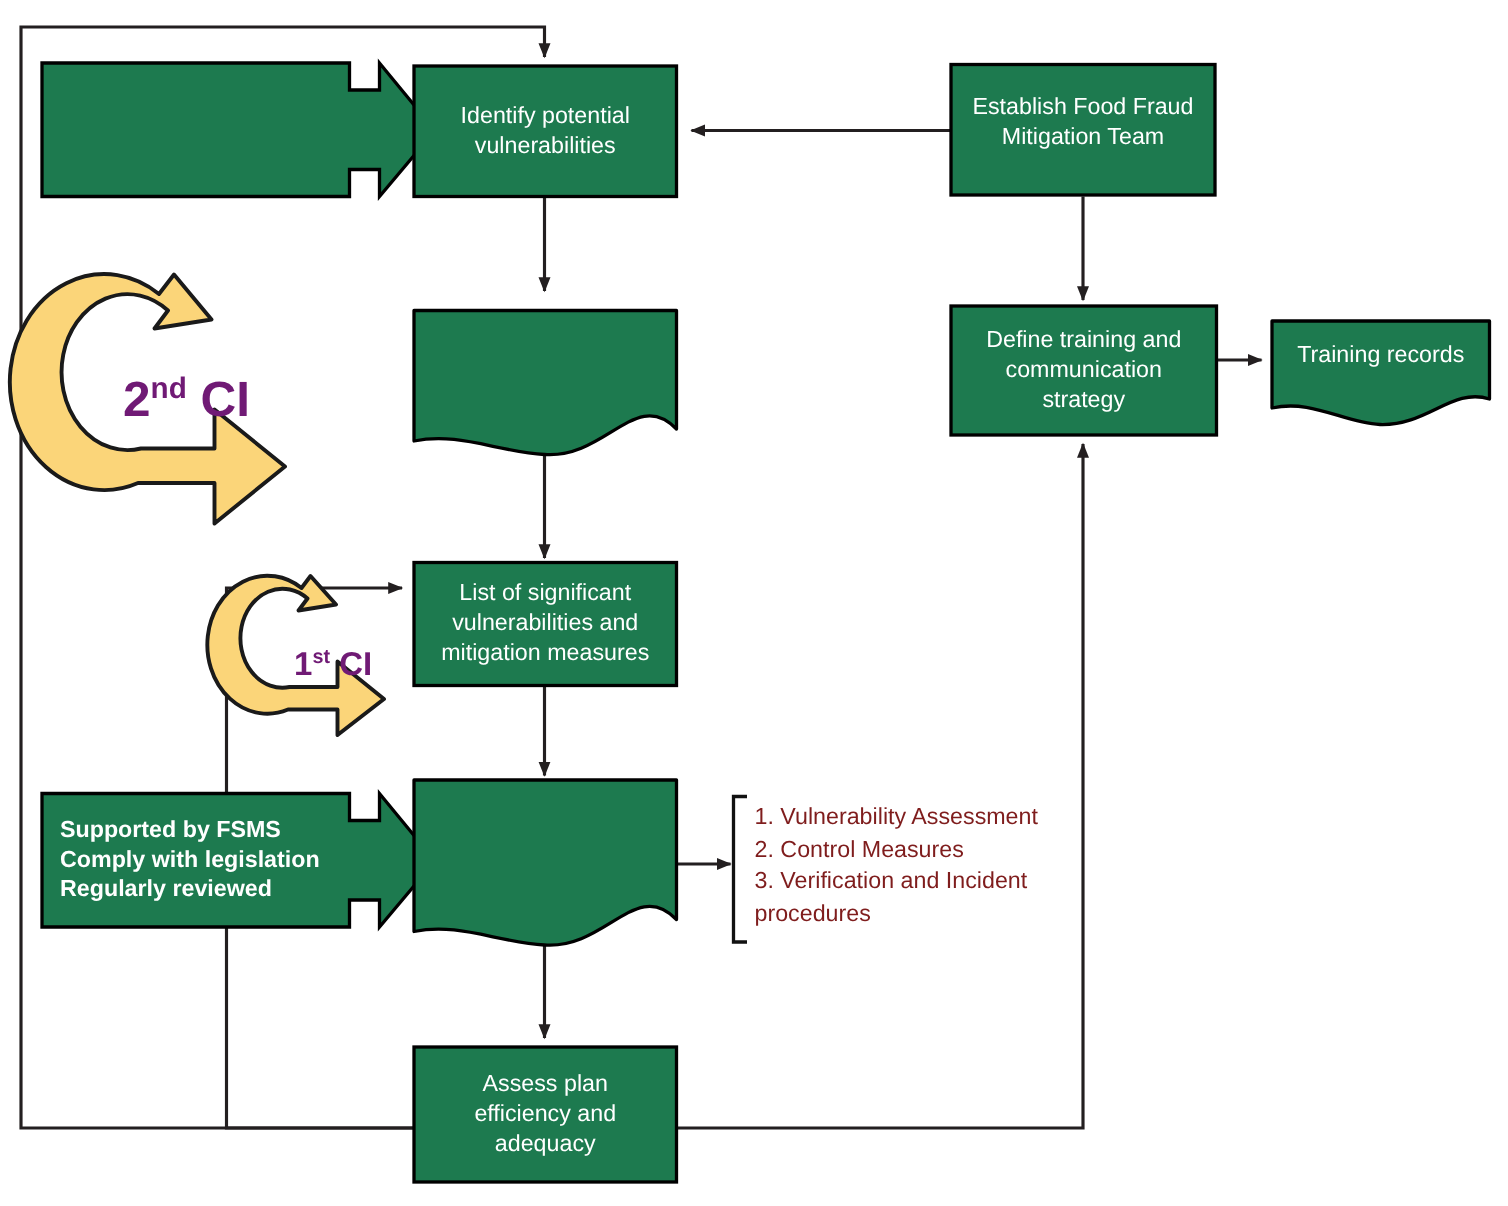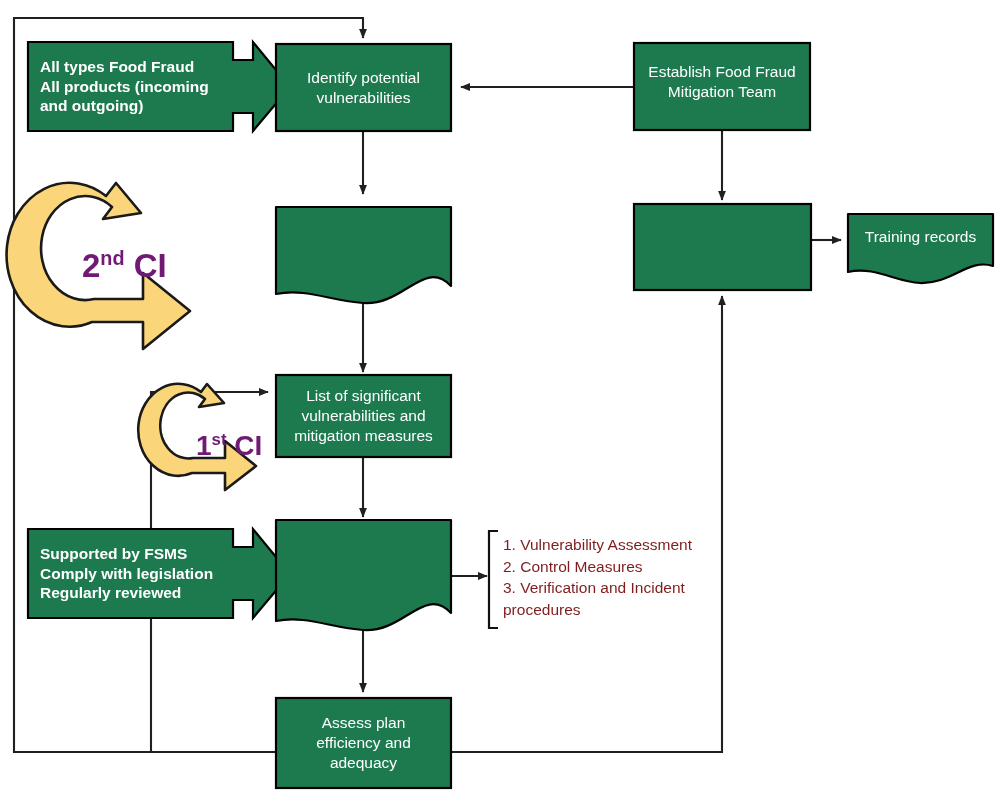--- a/index.html
+++ b/index.html
@@ -56,21 +56,21 @@
     font-weight: bold;
     font-family: "Liberation Sans", sans-serif;
     letter-spacing: 0px;
   }
   .ci-label sup {
     font-size: 0.60em;
     vertical-align: super;
     line-height: 0;
   }
   #ci2-label { font-size: 33px; left: 82px; top: 247px; }
-  #ci1-label { font-size: 28px; left: 196px; top: 430px; }
+  #ci1-label { font-size: 22px; left: 196px; top: 430px; }
 </style>
 </head>
 <body>
 
 <div id="canvas">
 
   <svg id="flow-svg" viewBox="0 0 1005 804" xmlns="http://www.w3.org/2000/svg">
     <defs>
       <marker id="ah" markerWidth="11" markerHeight="11" refX="9.2" refY="4" orient="auto" markerUnits="userSpaceOnUse">
         <path d="M0,0 L10,4 L0,8 z" fill="#231f20"></path>
@@ -130,31 +130,31 @@
              A44,52 0 1 0 94,299
              L143,299 L143,273 L190,311 Z" fill="#fbd579" stroke="#1a1a1a" stroke-width="2.6" stroke-linejoin="round"></path>
 
     <path d="M225,490 L225,473 L192,473
              A40,46 0 1 1 201,392
              L207,384 L224,403 L199,407 L205,399
              A28,33 0 1 0 193,458
              L225,458 L225,441 L256,466 Z" fill="#fbd579" stroke="#1a1a1a" stroke-width="2.6" stroke-linejoin="round"></path>
   </svg>
 
-  <div class="node-label left-align" style="left:40px; top:42px; width:200px; height:89px; font-weight:bold;">All types Food Fraud
-All products (incoming
-and outgoing)</div>
 
   <div class="node-label" style="left:276px; top:44px; width:175px; height:87px;">Identify potential
 vulnerabilities</div>
 
   <div class="node-label" style="left:634px; top:43px; width:176px; height:77px;">Establish Food Fraud
 Mitigation Team</div>
 
 
+  <div class="node-label" style="left:634px; top:204px; width:177px; height:86px;">Define training and
+communication
+strategy</div>
 
   <div class="node-label" style="left:848px; top:214px; width:145px; height:46px;">Training records</div>
 
   <div class="node-label" style="left:276px; top:375px; width:175px; height:82px;">List of significant
 vulnerabilities and
 mitigation measures</div>
 
   <div class="node-label left-align" style="left:40px; top:529px; width:200px; height:89px; font-weight:bold;">Supported by FSMS
 Comply with legislation
 Regularly reviewed</div>

